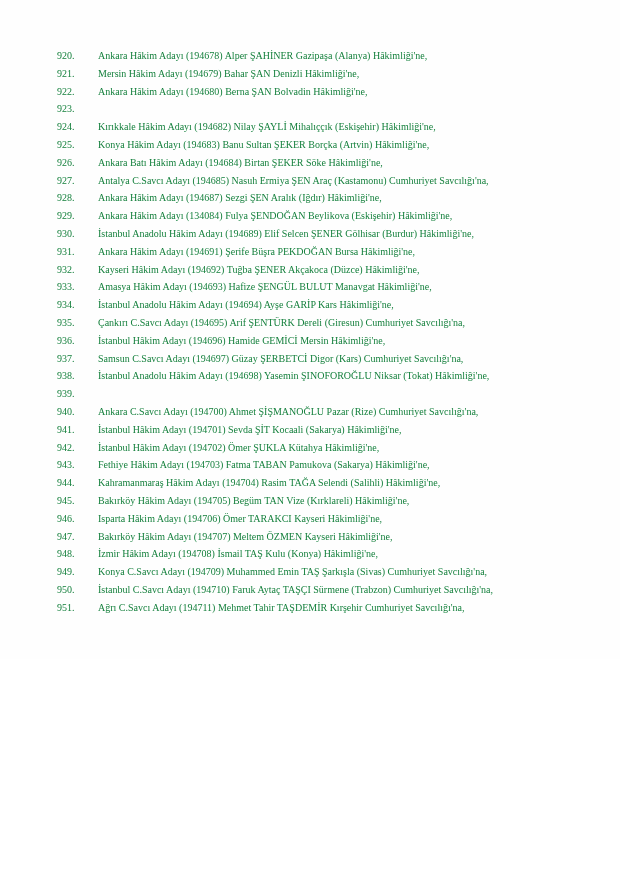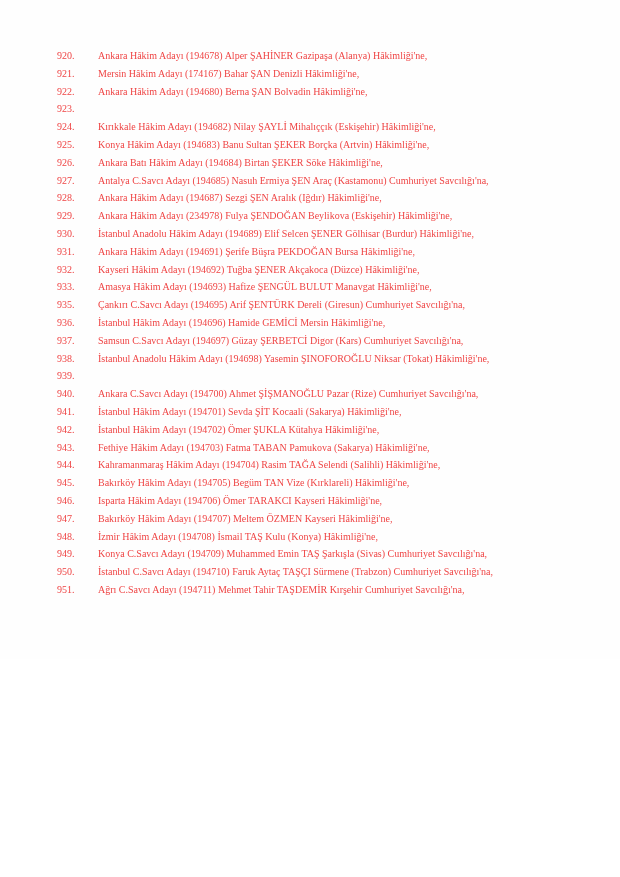--- a/index.html
+++ b/index.html
@@ -9,21 +9,21 @@
     width: 620px;
     height: 877px;
     overflow: hidden;
   }
   .page {
     position: relative;
     width: 620px;
     height: 659px;
     background: #fefefe;
     font-family: "Liberation Serif", "DejaVu Serif", serif;
-    color: #ef4444;
+    color: #15803d;
   }
   .list {
     position: absolute;
     top: 47px;
     left: 0;
     right: 0;
     filter: blur(0.2px);
   }
   .row {
     display: flex;
@@ -48,21 +48,21 @@
 <body>
 
 <div class="page">
   <div class="list" id="appointment-list">
       <div class="row">
         <span class="num">920.</span>
         <span class="txt">Ankara Hâkim Adayı (194678) Alper ŞAHİNER Gazipaşa (Alanya) Hâkimliği'ne,</span>
       </div>
       <div class="row">
         <span class="num">921.</span>
-        <span class="txt">Mersin Hâkim Adayı (174167) Bahar ŞAN Denizli Hâkimliği'ne,</span>
+        <span class="txt">Mersin Hâkim Adayı (194679) Bahar ŞAN Denizli Hâkimliği'ne,</span>
       </div>
       <div class="row">
         <span class="num">922.</span>
         <span class="txt">Ankara Hâkim Adayı (194680) Berna ŞAN Bolvadin Hâkimliği'ne,</span>
       </div>
       <div class="row">
         <span class="num">923.</span>
       </div>
       <div class="row">
         <span class="num">924.</span>
@@ -79,37 +79,41 @@
       <div class="row">
         <span class="num">927.</span>
         <span class="txt">Antalya C.Savcı Adayı (194685) Nasuh Ermiya ŞEN Araç (Kastamonu) Cumhuriyet Savcılığı'na,</span>
       </div>
       <div class="row">
         <span class="num">928.</span>
         <span class="txt">Ankara Hâkim Adayı (194687) Sezgi ŞEN Aralık (Iğdır) Hâkimliği'ne,</span>
       </div>
       <div class="row">
         <span class="num">929.</span>
-        <span class="txt">Ankara Hâkim Adayı (234978) Fulya ŞENDOĞAN Beylikova (Eskişehir) Hâkimliği'ne,</span>
+        <span class="txt">Ankara Hâkim Adayı (134084) Fulya ŞENDOĞAN Beylikova (Eskişehir) Hâkimliği'ne,</span>
       </div>
       <div class="row">
         <span class="num">930.</span>
         <span class="txt">İstanbul Anadolu Hâkim Adayı (194689) Elif Selcen ŞENER Gölhisar (Burdur) Hâkimliği'ne,</span>
       </div>
       <div class="row">
         <span class="num">931.</span>
         <span class="txt">Ankara Hâkim Adayı (194691) Şerife Büşra PEKDOĞAN Bursa Hâkimliği'ne,</span>
       </div>
       <div class="row">
         <span class="num">932.</span>
         <span class="txt">Kayseri Hâkim Adayı (194692) Tuğba ŞENER Akçakoca (Düzce) Hâkimliği'ne,</span>
       </div>
       <div class="row">
         <span class="num">933.</span>
         <span class="txt">Amasya Hâkim Adayı (194693) Hafize ŞENGÜL BULUT Manavgat Hâkimliği'ne,</span>
+      </div>
+      <div class="row">
+        <span class="num">934.</span>
+        <span class="txt">İstanbul Anadolu Hâkim Adayı (194694) Ayşe GARİP Kars Hâkimliği'ne,</span>
       </div>
       <div class="row">
         <span class="num">935.</span>
         <span class="txt">Çankırı C.Savcı Adayı (194695) Arif ŞENTÜRK Dereli (Giresun) Cumhuriyet Savcılığı'na,</span>
       </div>
       <div class="row">
         <span class="num">936.</span>
         <span class="txt">İstanbul Hâkim Adayı (194696) Hamide GEMİCİ Mersin Hâkimliği'ne,</span>
       </div>
       <div class="row">

